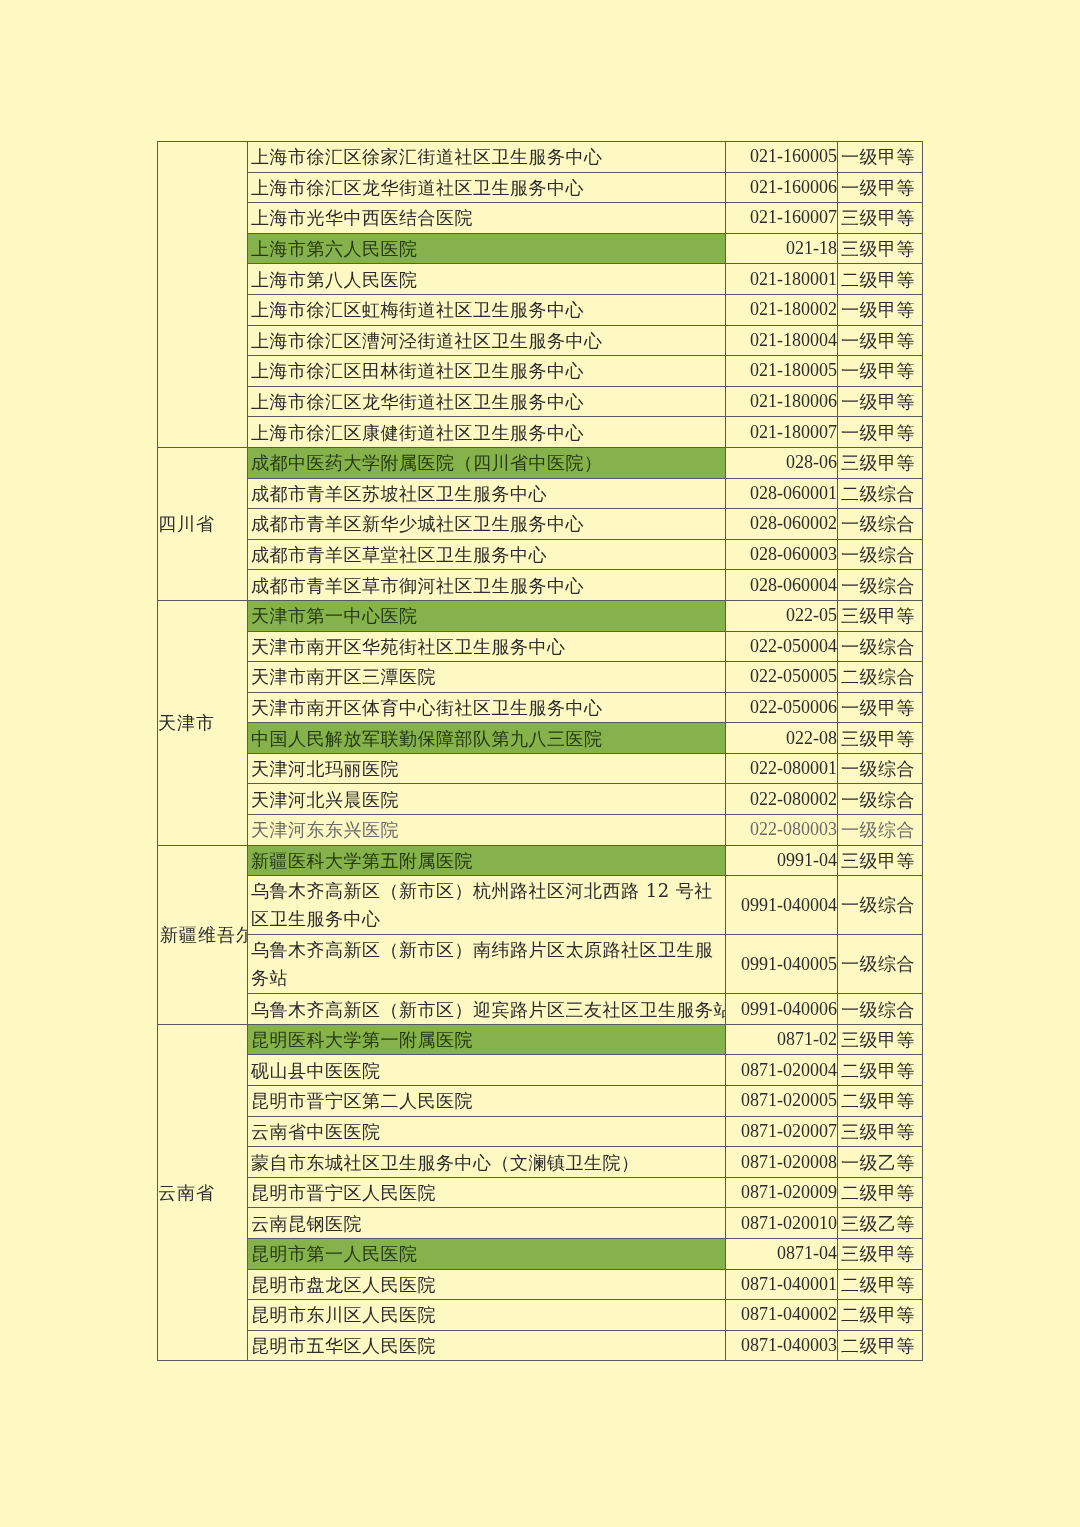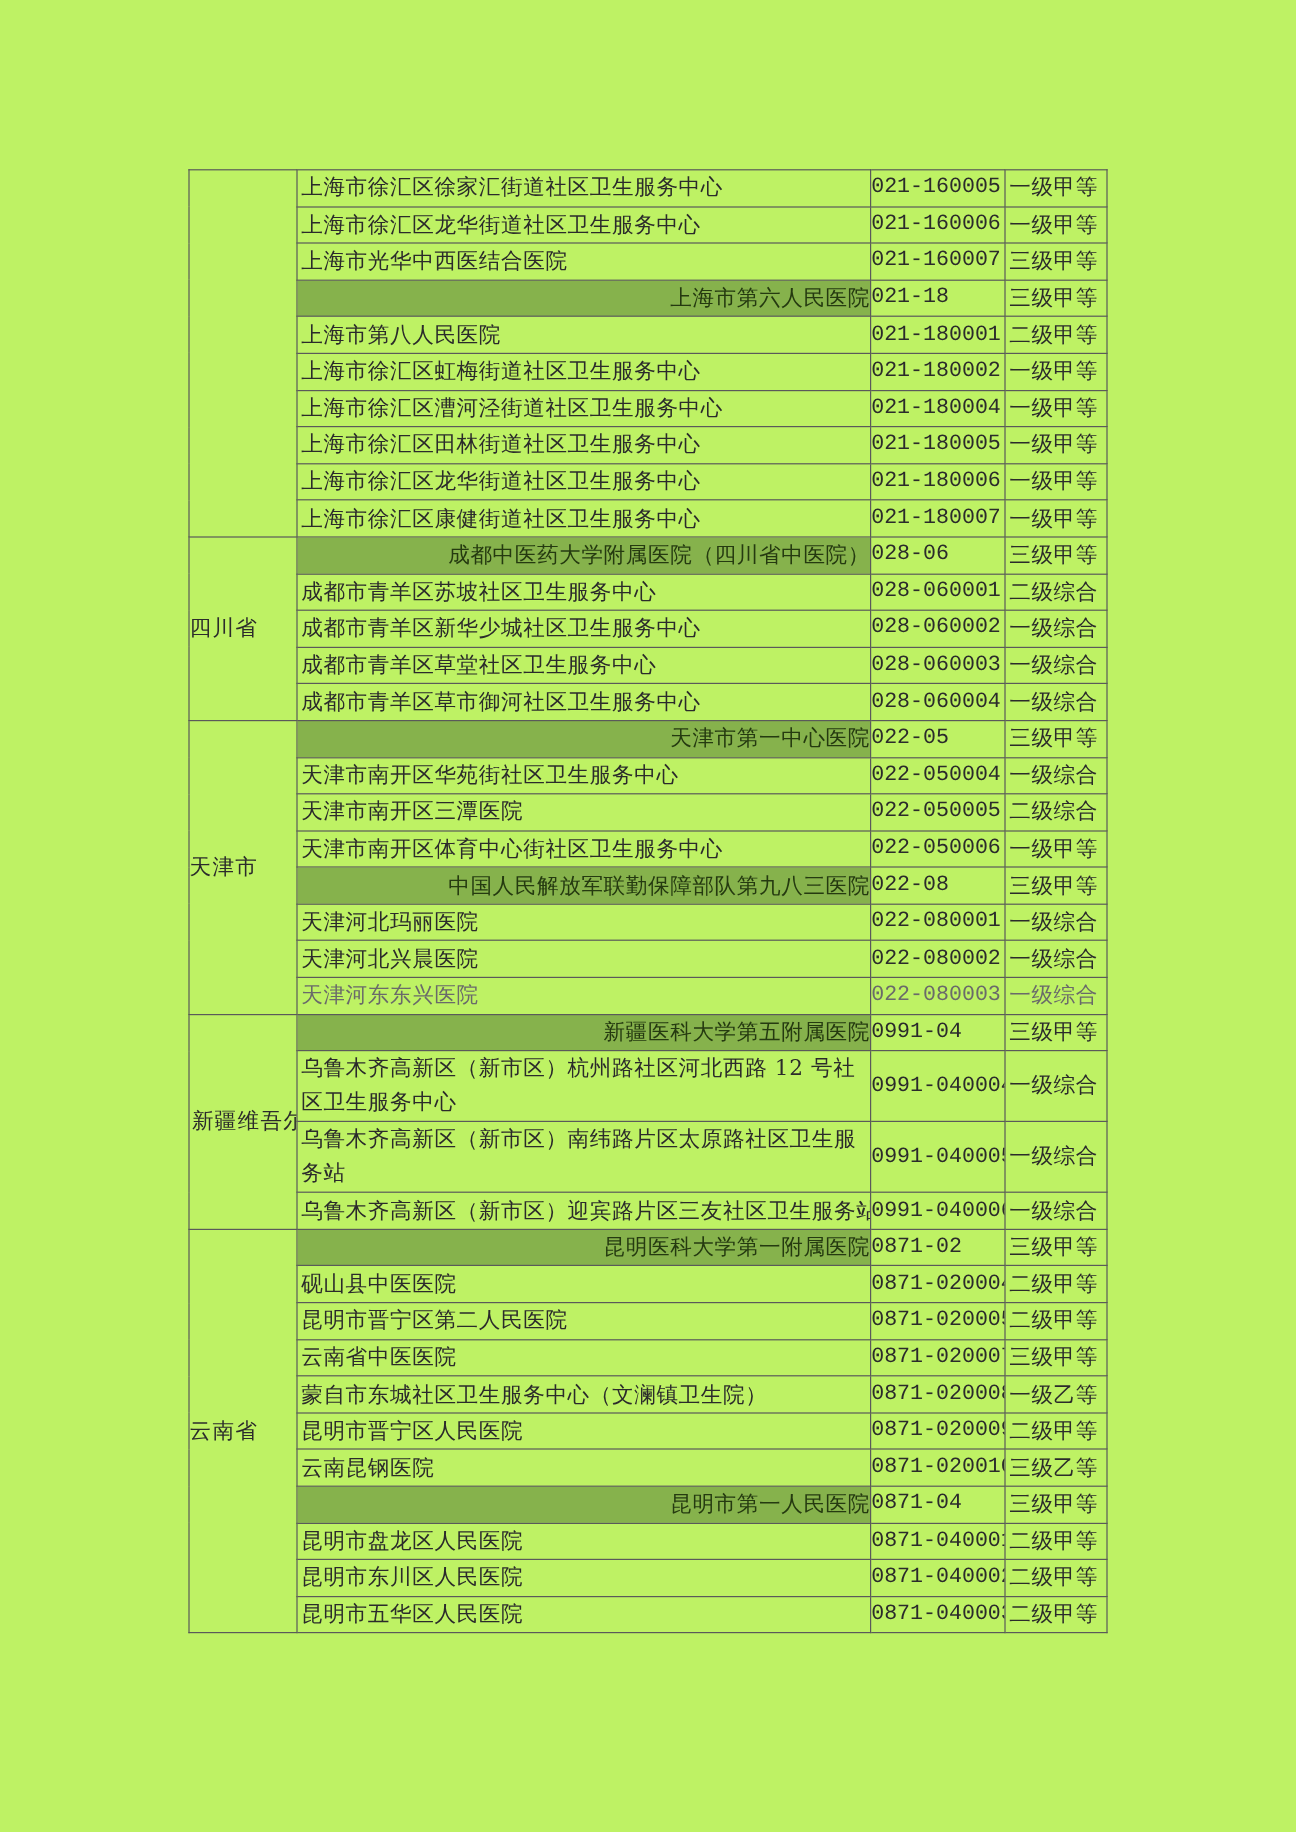--- a/index.html
+++ b/index.html
@@ -13,21 +13,21 @@
     position: relative;
     overflow: hidden;
     font-family: "DejaVu Serif", "Liberation Serif", serif;
     color: #2a2a2a;
   }
   .page {
     position: absolute;
     left: 0; top: 0;
     width: 1080px;
     height: 1527px;
-    background: #bef264;
+    background: #fef9c3;
   }
   table.hosp {
     position: absolute;
     left: 157px;
     top: 141px;
     border-collapse: collapse;
     table-layout: fixed;
     width: 765px;
   }
   table.hosp td {
@@ -52,35 +52,34 @@
     white-space: normal;
     padding: 0 4px;
     letter-spacing: 1px;
   }
   td.name {
     text-align: left;
     padding-left: 3px !important;
     letter-spacing: 0.5px;
   }
   td.code {
-    text-align: left;
-    font-family: Liberation Mono, monospace;
+    text-align: right;
+    font-family: Liberation Serif, serif;
     font-size: 16.5px;
     letter-spacing: 0px;
   }
   td.level {
     text-align: left;
     padding-left: 3px !important;
     letter-spacing: 0.5px;
     margin-left: 44px;
   }
   tr.hl td.name {
     background: #86b24c;
     color: #253a10;
-    text-align: right;
   }
   tr.tall td {
     height: 58px;
     line-height: 28px;
   }
   tr.tall td.name {
     white-space: normal;
     margin-left: 28px;
   }
   tr.faded td { color: #6a6a6a; }

